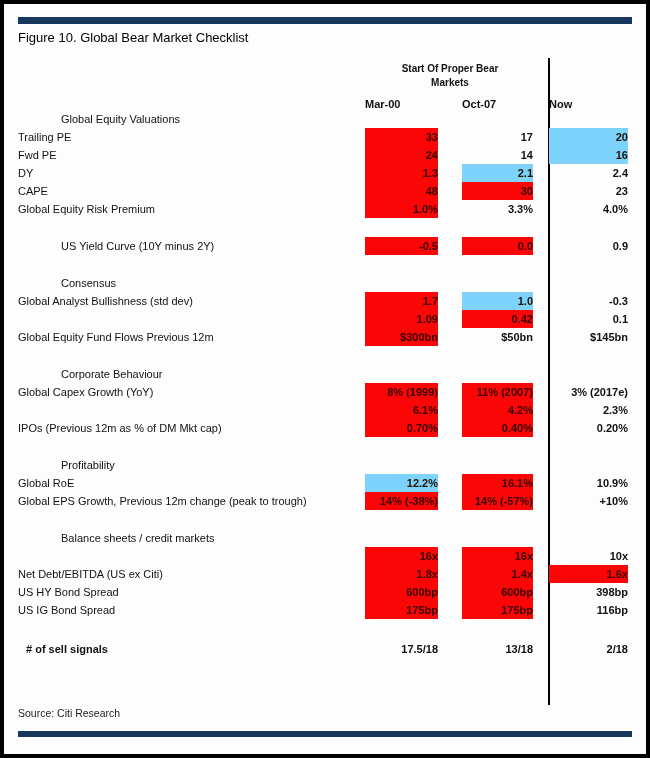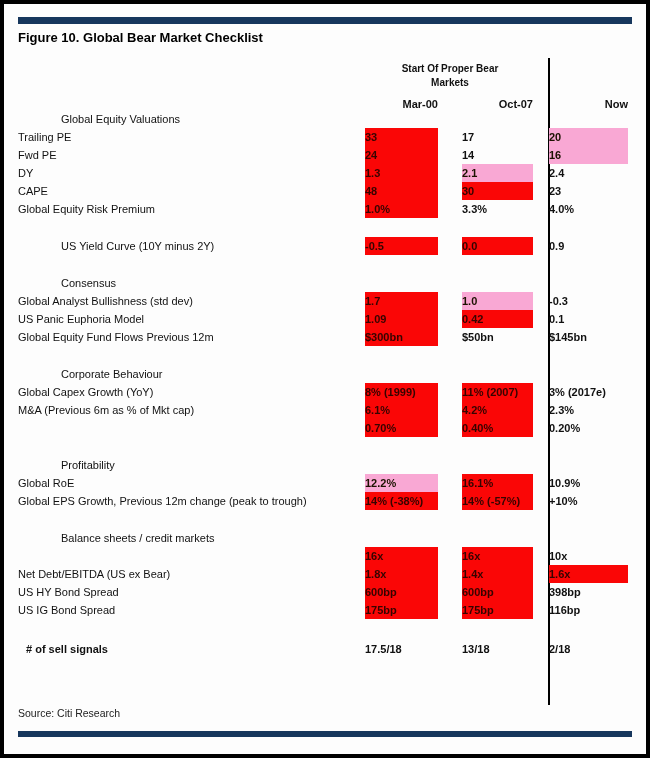--- a/index.html
+++ b/index.html
@@ -12,30 +12,30 @@
     font-family: "Liberation Sans", sans-serif;
     color: #111;
     overflow: hidden;
   }
   .top-bar {
     position: absolute; left: 14px; top: 13px;
     width: 614px; height: 7px; background: #17375d;
   }
   .fig-title {
     position: absolute; left: 14px; top: 26px;
-    font-size: 13px; font-weight: bold; color: #000;
+    font-size: 13px; font-weight: normal; color: #000;
   }
   .group-header {
     position: absolute; left: 356px; top: 58px; width: 180px;
     text-align: center; font-size: 10px; font-weight: bold;
     line-height: 14px; white-space: pre-line;
   }
   .col-h {
     position: absolute; top: 92px; height: 16px;
-    text-align: right; font-size: 11px; font-weight: bold; line-height: 16px;
+    text-align: left; font-size: 11px; font-weight: bold; line-height: 16px;
   }
   .col-h.mar { left: 361px; width: 73px; }
   .col-h.oct { left: 458px; width: 71px; }
   .col-h.now { left: 545px; width: 79px; }
   .vline {
     position: absolute; left: 544px; top: 54px;
     width: 2px; height: 647px; background: #000;
   }
   .table-area {
     position: absolute; left: 0; top: 106px; width: 650px;
@@ -43,27 +43,27 @@
   .section + .section { margin-top: 19px; }
   .row { position: relative; height: 18px; }
   .row .label {
     position: absolute; left: 14px; top: 0;
     font-size: 11px; line-height: 18px; white-space: nowrap;
   }
   .row .label.bold, .sec-header .label { font-weight: normal; margin-left: 43px; }
   .cell {
     position: absolute; top: 0; height: 18px;
     font-size: 11px; font-weight: bold; line-height: 18px;
-    text-align: left; white-space: nowrap;
+    text-align: right; white-space: nowrap;
   }
   .cell.c0 { left: 361px; width: 73px; }
   .cell.c1 { left: 458px; width: 71px; }
   .cell.c2 { left: 545px; width: 79px; }
   .cell.red   { background: #fa0606; color: #350400; }
-  .cell.amber { background: #f9a8d4; color: #1c1200; }
+  .cell.amber { background: #7dd3fc; color: #1c1200; }
   .summary-row { margin-top: 21px; }
   .summary-row .label { font-weight: bold; margin-left: 8px; }
   .footer-note {
     position: absolute; left: 14px; top: 671px;
     font-size: 10.5px; line-height: 13px; color: #222;
   }
   .footer-source {
     position: absolute; left: 14px; top: 703px;
     font-size: 10.5px; color: #222;
   }
@@ -138,21 +138,20 @@
         <div class="row sec-header">
           <div class="label">Consensus</div>
         </div>
         <div class="row">
           <div class="label">Global Analyst Bullishness (std dev)</div>
           <div class="cell c0 red">1.7</div>
           <div class="cell c1 amber">1.0</div>
           <div class="cell c2">-0.3</div>
         </div>
         <div class="row">
-          <div class="label">US Panic Euphoria Model</div>
           <div class="cell c0 red">1.09</div>
           <div class="cell c1 red">0.42</div>
           <div class="cell c2">0.1</div>
         </div>
         <div class="row">
           <div class="label">Global Equity Fund Flows Previous 12m</div>
           <div class="cell c0 red">$300bn</div>
           <div class="cell c1">$50bn</div>
           <div class="cell c2">$145bn</div>
         </div>
@@ -161,26 +160,26 @@
         <div class="row sec-header">
           <div class="label">Corporate Behaviour</div>
         </div>
         <div class="row">
           <div class="label">Global Capex Growth (YoY)</div>
           <div class="cell c0 red">8% (1999)</div>
           <div class="cell c1 red">11% (2007)</div>
           <div class="cell c2">3% (2017e)</div>
         </div>
         <div class="row">
-          <div class="label">M&amp;A (Previous 6m as % of Mkt cap)</div>
           <div class="cell c0 red">6.1%</div>
           <div class="cell c1 red">4.2%</div>
           <div class="cell c2">2.3%</div>
         </div>
         <div class="row">
+          <div class="label">IPOs (Previous 12m as % of DM Mkt cap)</div>
           <div class="cell c0 red">0.70%</div>
           <div class="cell c1 red">0.40%</div>
           <div class="cell c2">0.20%</div>
         </div>
       </div>
       <div class="section">
         <div class="row sec-header">
           <div class="label">Profitability</div>
         </div>
         <div class="row">
@@ -199,21 +198,21 @@
       <div class="section">
         <div class="row sec-header">
           <div class="label">Balance sheets / credit markets</div>
         </div>
         <div class="row">
           <div class="cell c0 red">16x</div>
           <div class="cell c1 red">16x</div>
           <div class="cell c2">10x</div>
         </div>
         <div class="row">
-          <div class="label">Net Debt/EBITDA (US ex Bear)</div>
+          <div class="label">Net Debt/EBITDA (US ex Citi)</div>
           <div class="cell c0 red">1.8x</div>
           <div class="cell c1 red">1.4x</div>
           <div class="cell c2 red">1.6x</div>
         </div>
         <div class="row">
           <div class="label">US HY Bond Spread</div>
           <div class="cell c0 red">600bp</div>
           <div class="cell c1 red">600bp</div>
           <div class="cell c2">398bp</div>
         </div>

